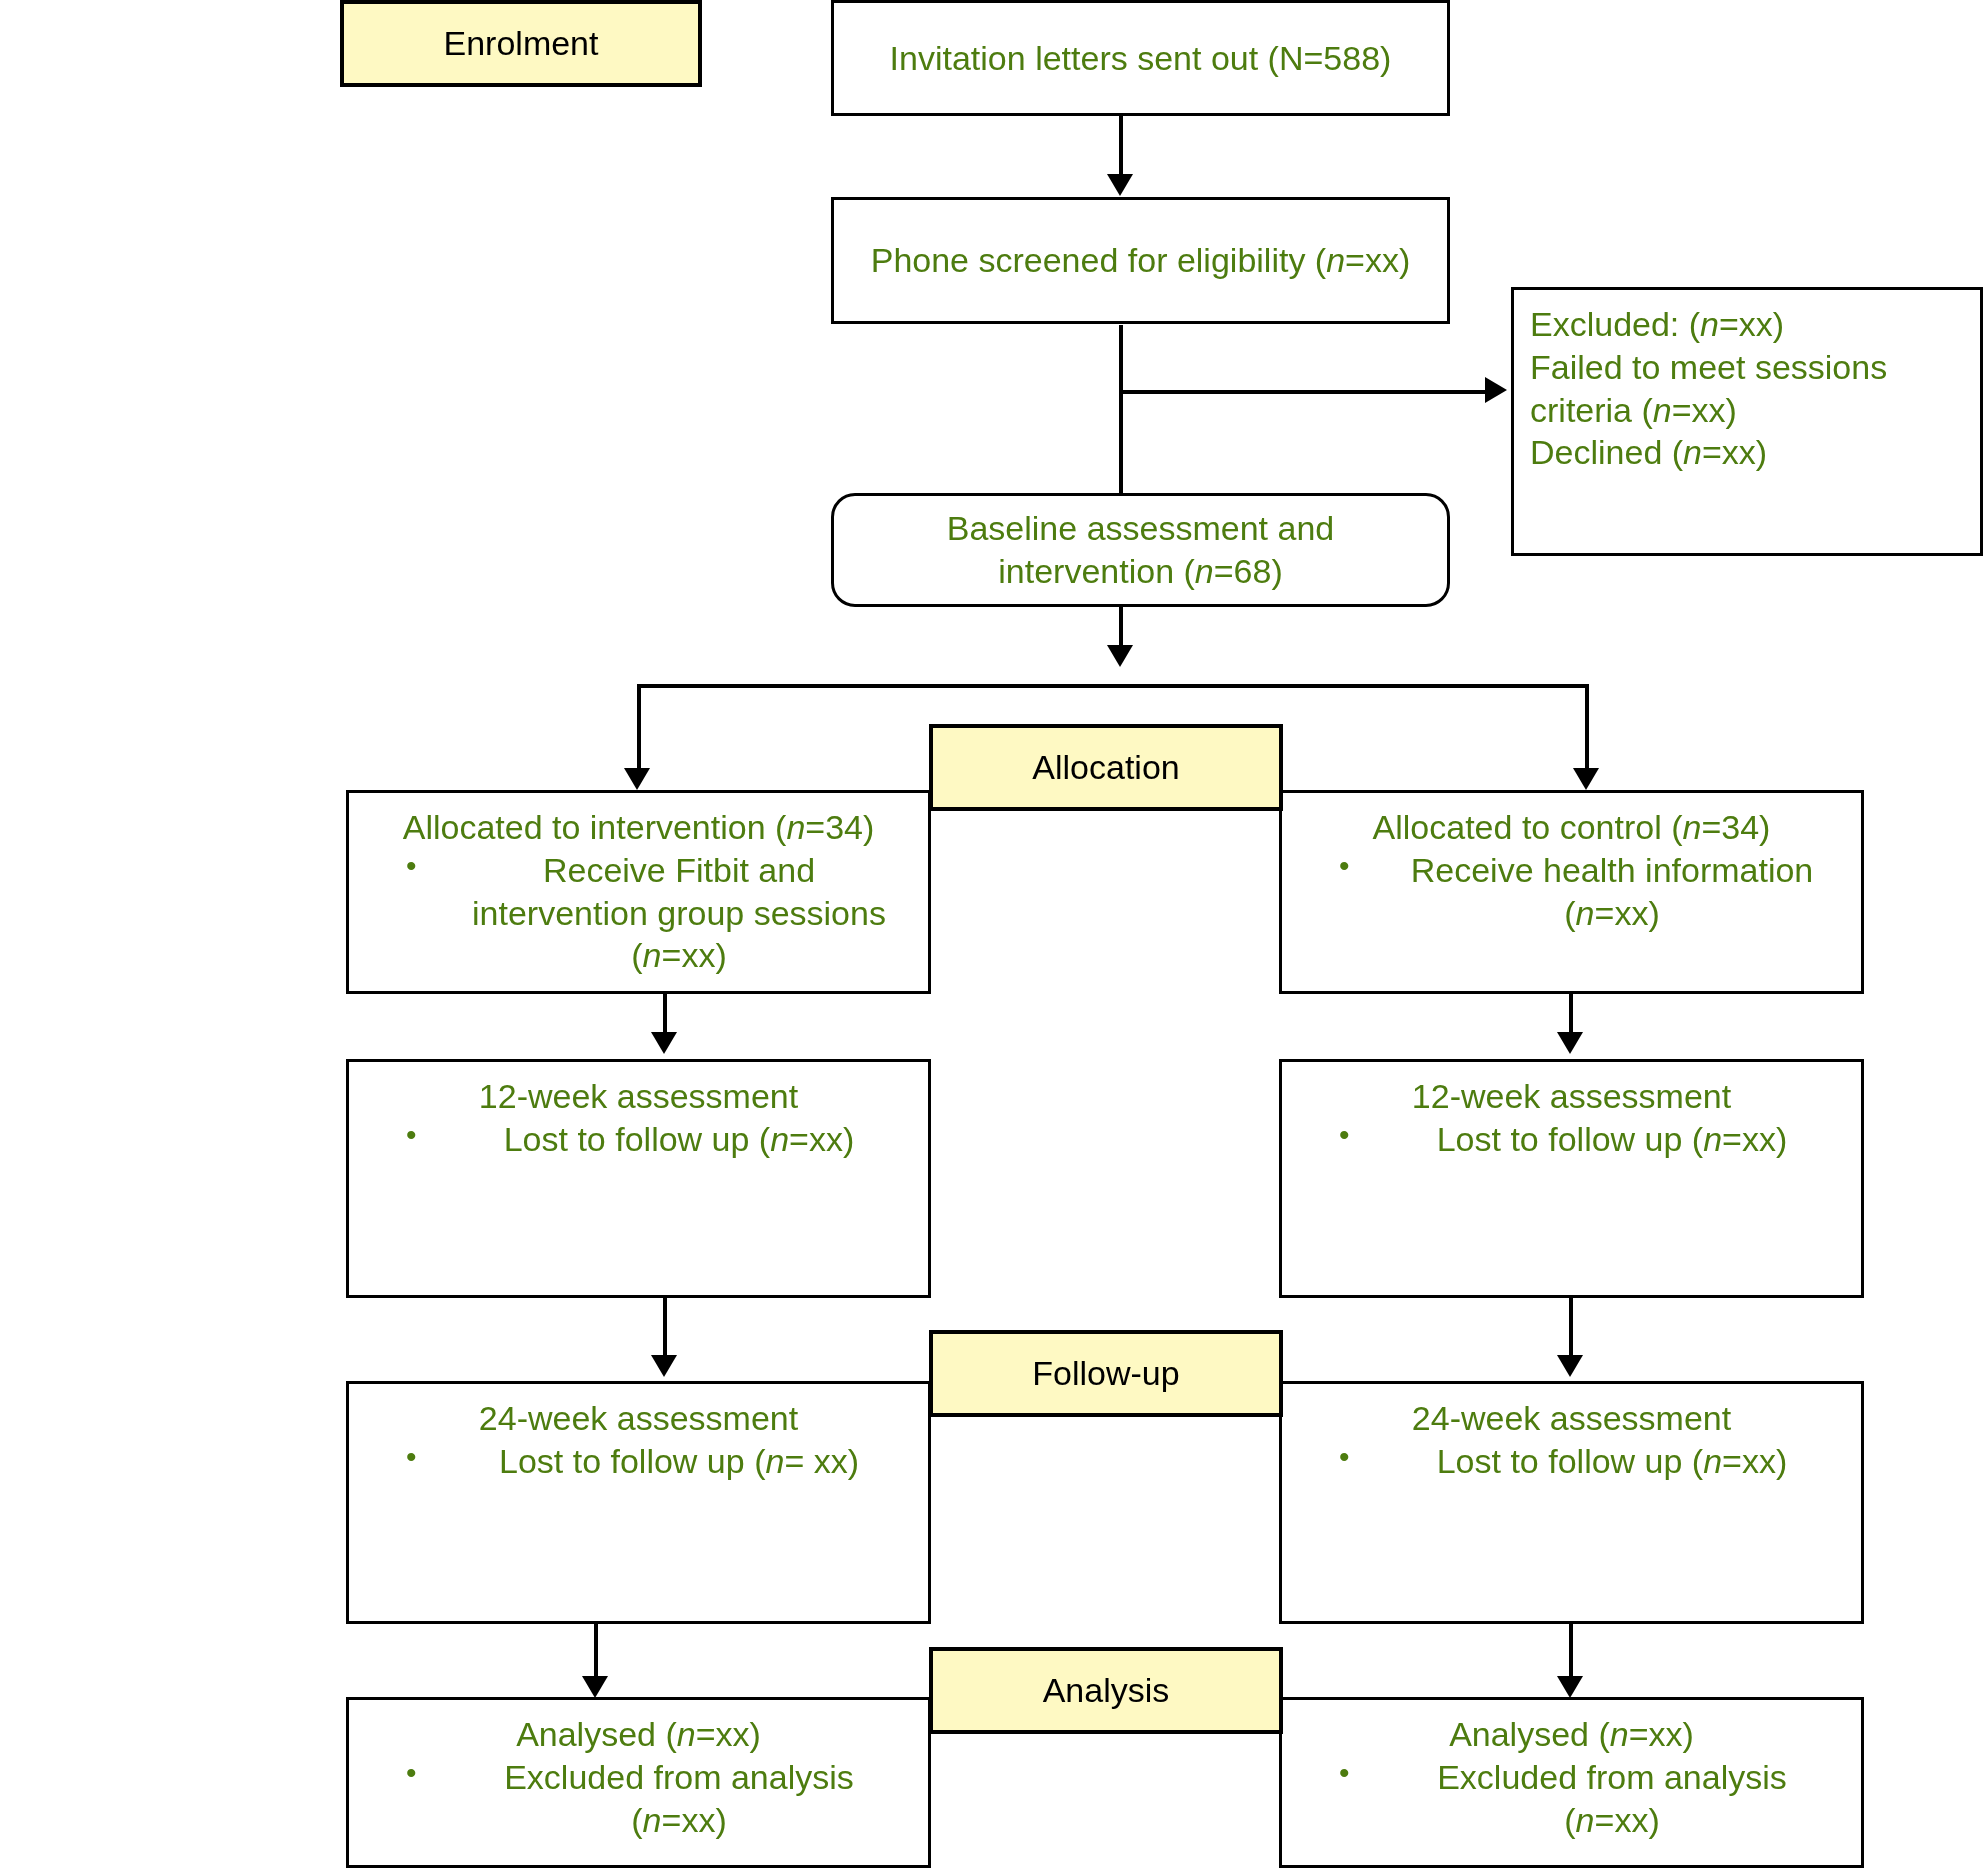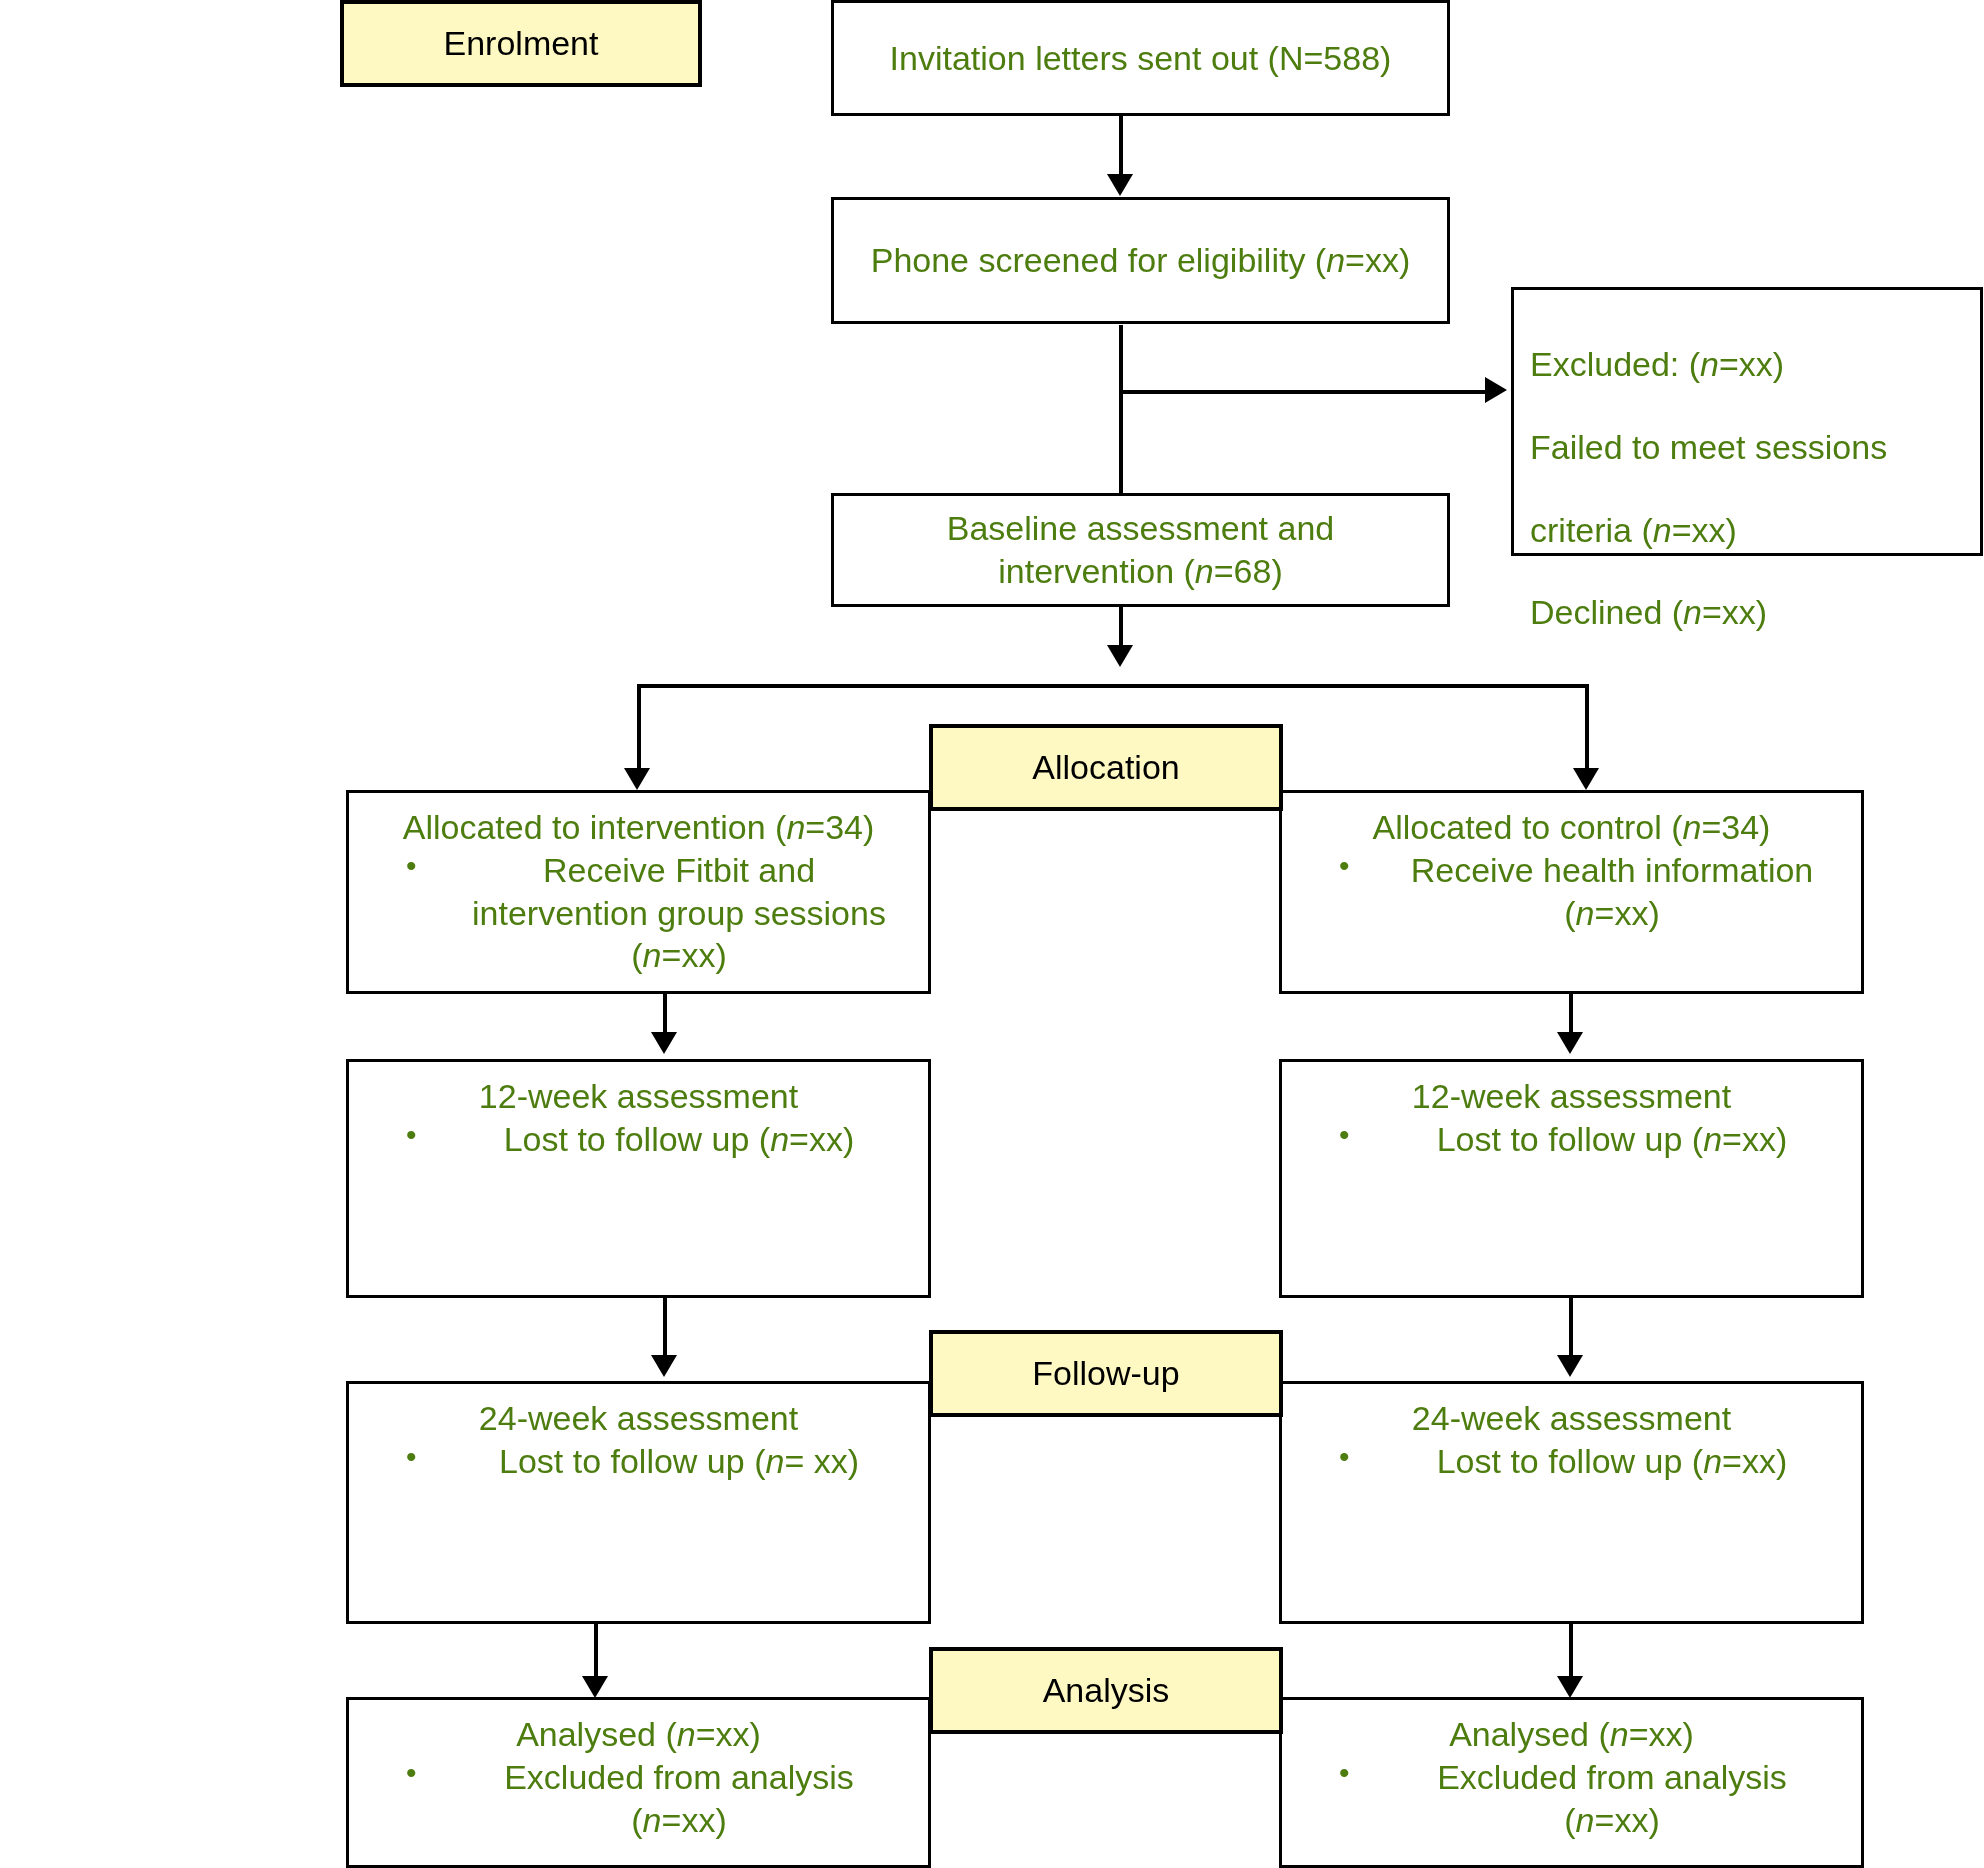--- a/index.html
+++ b/index.html
@@ -72,21 +72,21 @@
     position: absolute;
     left: -40px;
     top: -1.4px;
     font-size: 30px;
     line-height: 1.26;
   }
   .hdrline {
     text-align: center;
     margin: 0;
   }
-  .hdrline.lft { text-align: left; margin-top: 40px; }
+  .hdrline.lft { text-align: left; }
 
   
   .vline {
     position: absolute;
     background: #000000;
     width: 3.6px;
   }
   .hline {
     position: absolute;
     background: #000000;
@@ -140,21 +140,21 @@
     </div>
     <div class="hdrline lft">Failed to meet sessions</div>
     <div class="hdrline lft">
       <span>criteria (</span><span class="it">n</span><span>=xx)</span>
     </div>
     <div class="hdrline lft">
       <span>Declined (</span><span class="it">n</span><span>=xx)</span>
     </div>
   </div>
 
-  <div class="box vcenter" style="left:831px; top:493px; width:619px; height:114px;">
+  <div class="box vcenter" style="left:831px; top:493px; width:619px; height:114px;border-radius:24px;">
     <div class="hdrline">Baseline assessment and</div>
     <div class="hdrline">
       <span>intervention (</span><span class="it">n</span><span>=68)</span>
     </div>
   </div>
 
   <div class="vline" style="left:1119px; top:607px; height:43px;"></div>
   <div class="arrowdown" style="left:1107px; top:645px;"></div>
   <div class="hline" style="left:637px; top:684px; width:952px;"></div>
   <div class="vline" style="left:637px; top:684px; height:94px;"></div>

